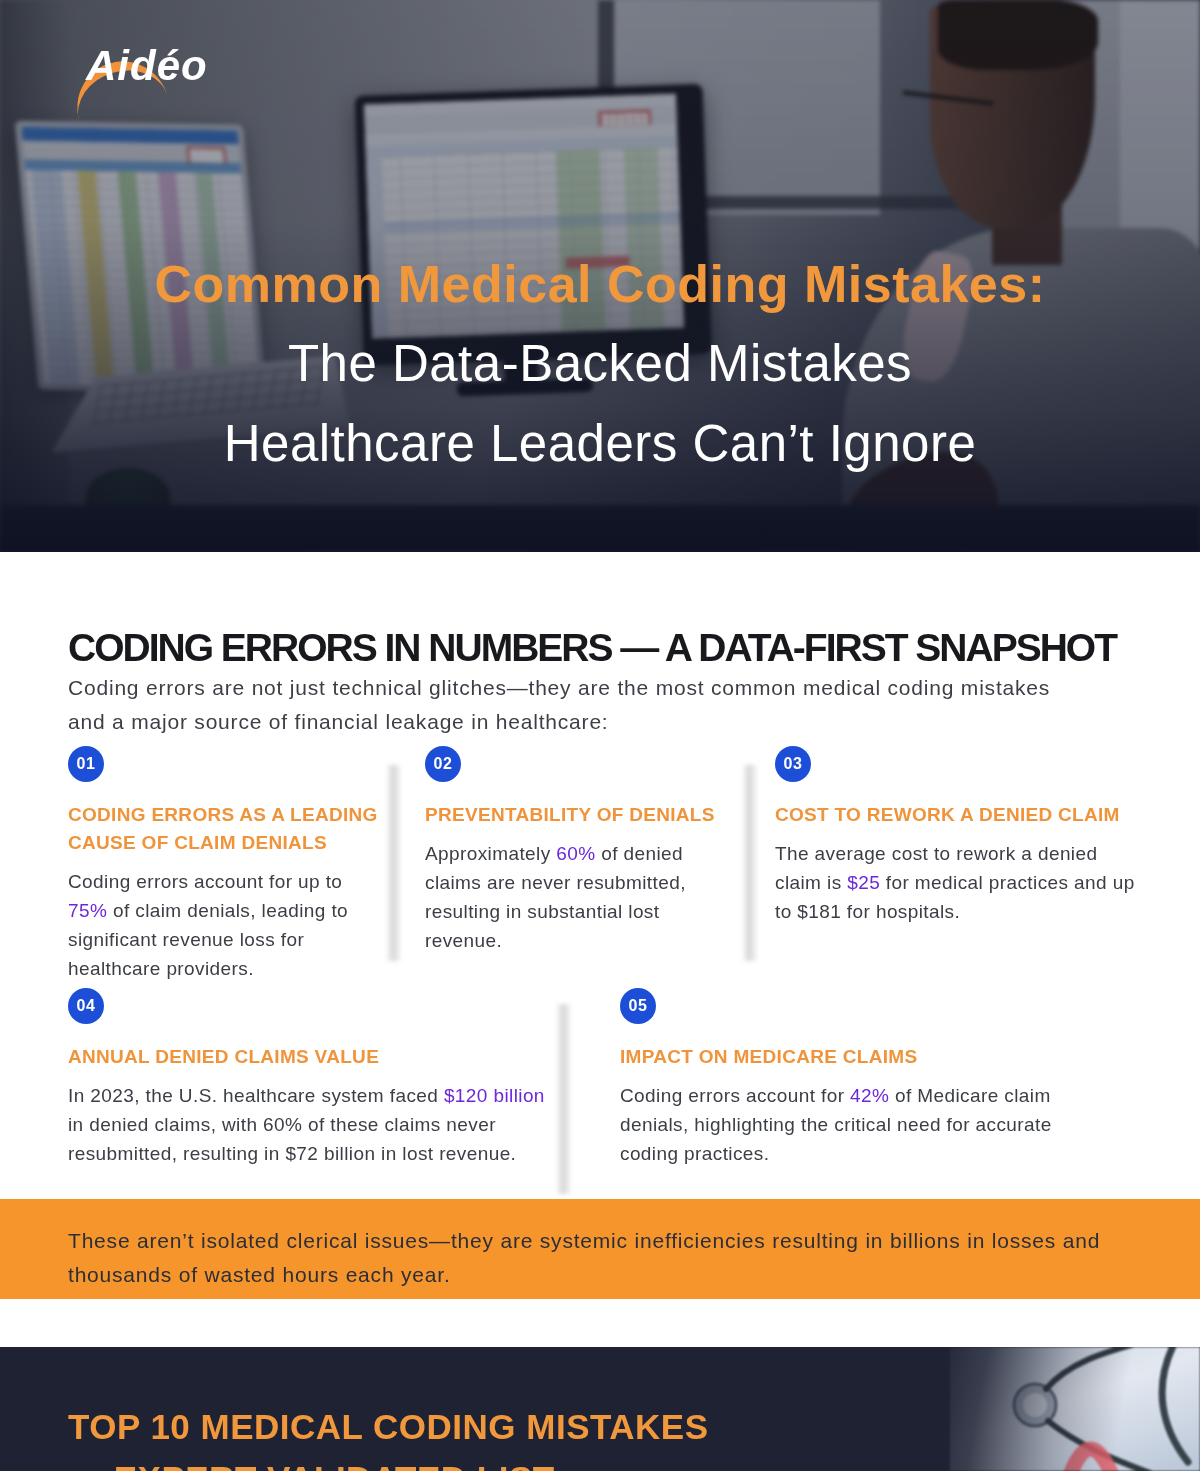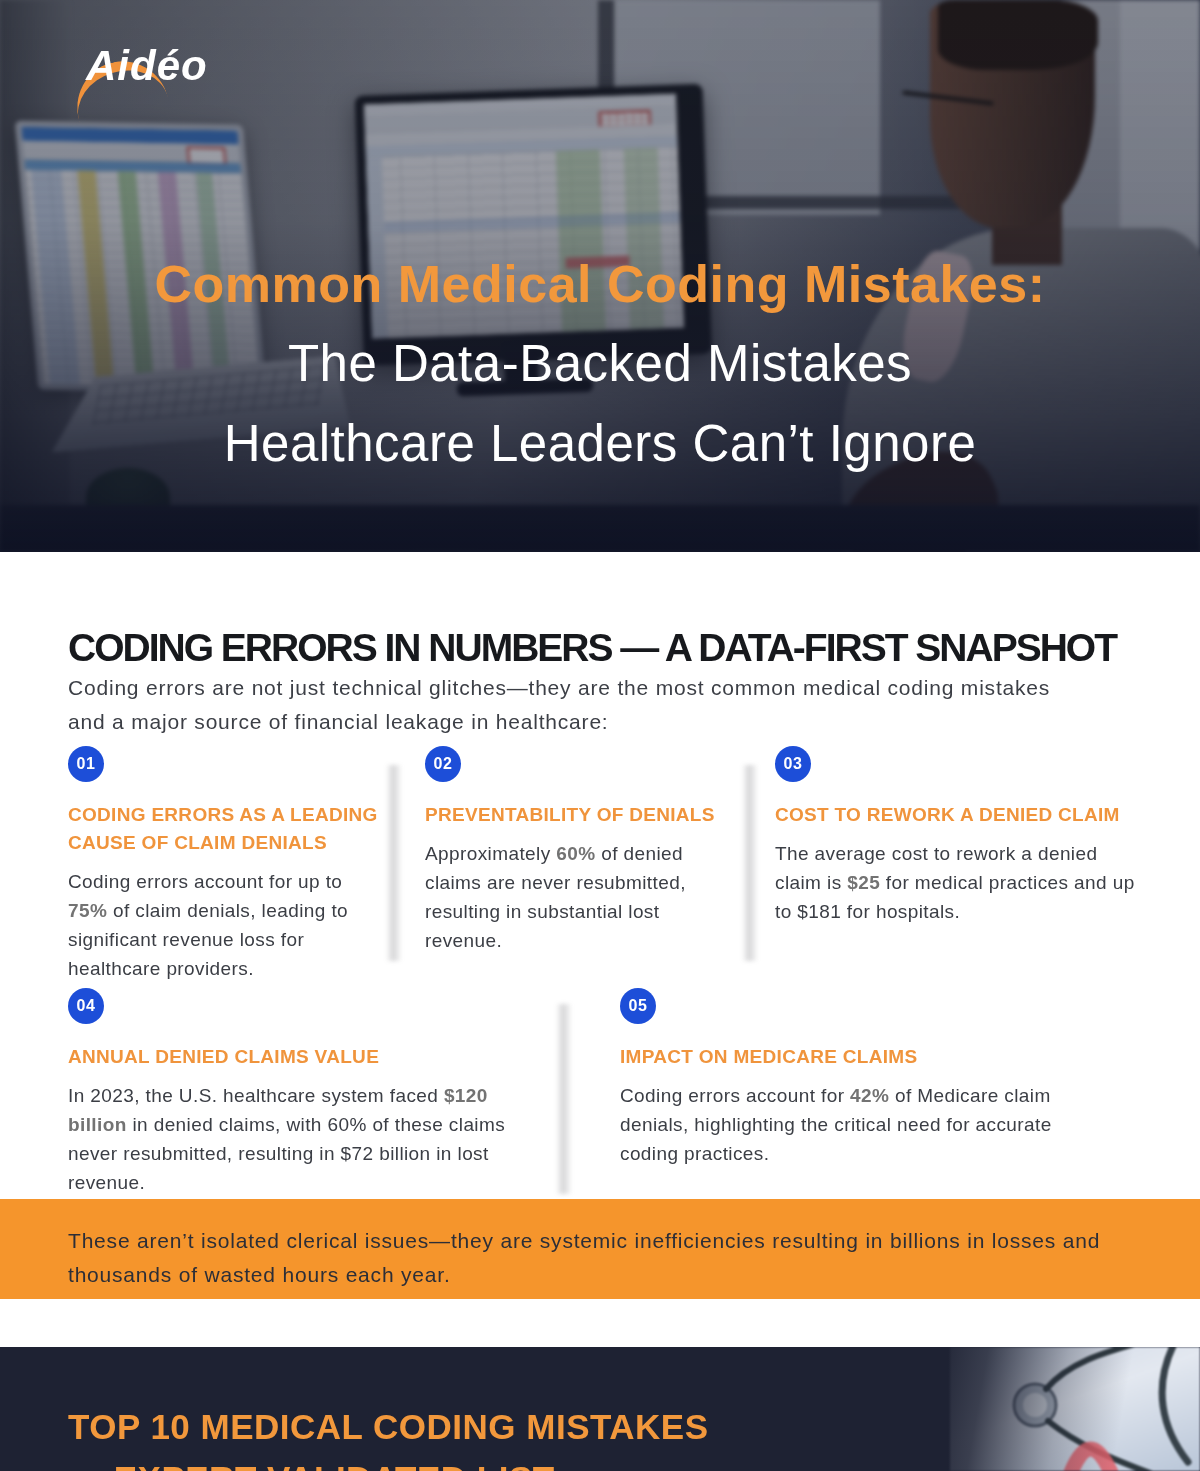--- a/index.html
+++ b/index.html
@@ -95,21 +95,21 @@
   .stat{position:absolute;}
   .stat-1{left:68px;top:194px;width:310px;}
   .stat-2{left:425px;top:194px;width:305px;}
   .stat-3{left:775px;top:194px;width:360px;}
   .stat-4{left:68px;top:436px;width:478px;}
   .stat-5{left:620px;top:436px;width:495px;}
   .badge{width:36px;height:36px;border-radius:50%;background:#1d4ed8;color:#ffffff;font-size:16px;font-weight:700;
     display:flex;align-items:center;justify-content:center;margin-bottom:19px;letter-spacing:.5px;}
   .stat-title{color:#F0943C;font-size:19px;font-weight:700;letter-spacing:.3px;line-height:28px;margin:0 0 10px 0;}
   .stat-text{color:#3b3e45;font-size:19px;line-height:29px;letter-spacing:.4px;margin:0;}
-  .stat-text .hl{color:#737373;font-weight:700;}
+  .stat-text .hl{color:#6d28d9;font-weight:400;}
   .vdiv{position:absolute;width:16px;background:linear-gradient(90deg,rgba(0,0,0,0) 0,rgba(90,90,95,.26) 45%,rgba(0,0,0,0) 100%);filter:blur(2px);}
   .vdiv-1{left:386px;top:213px;height:196px;}
   .vdiv-2{left:742px;top:213px;height:196px;}
   .vdiv-3{left:556px;top:452px;height:190px;}
 
   
   .banner{position:absolute;left:0;top:1199px;width:1200px;height:100px;background:#F5952C;padding-left:15px;}
   .banner-text{position:absolute;left:68px;top:25px;width:1045px;color:#2c2e37;font-size:21px;line-height:34px;letter-spacing:.8px;margin:0;}
 
   

